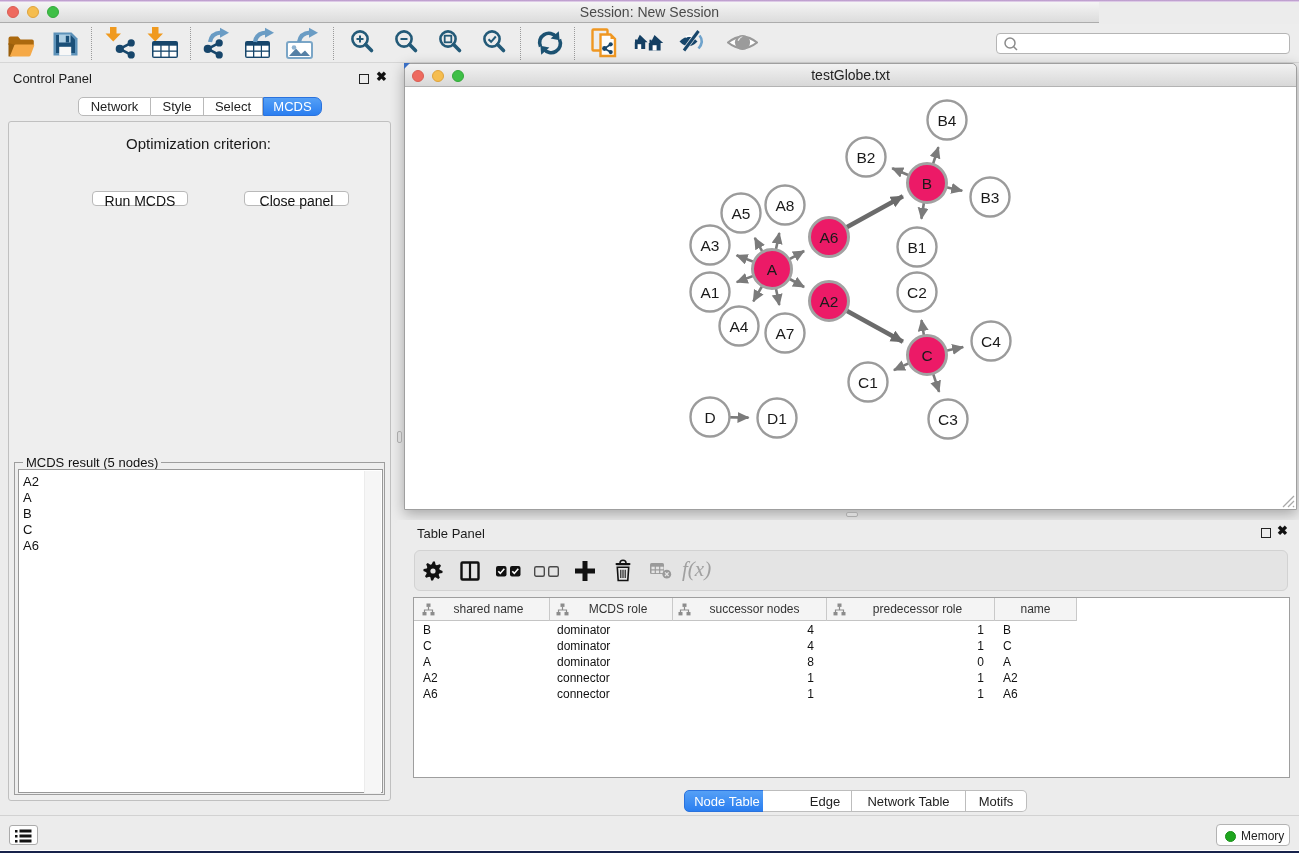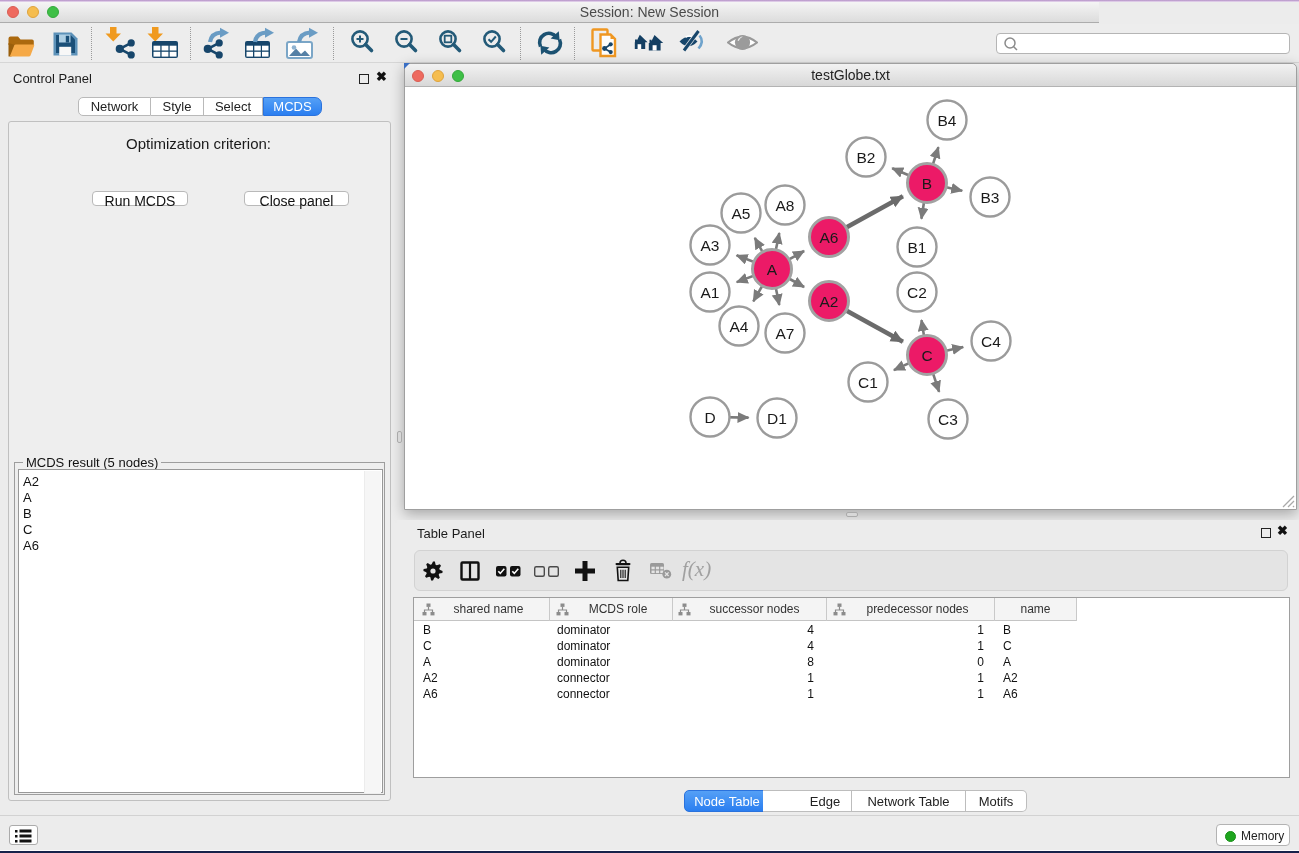--- a/index.html
+++ b/index.html
@@ -412,21 +412,21 @@
       </svg>
 <svg style="position:absolute;left:267px;top:9px" width="34" height="22">
         <text x="0" y="16" style="font:italic 21px &quot;Liberation Serif&quot;,serif;fill:#a0a0a0">f(x)</text>
       </svg>
     </div>
  <div id="tp-table">
    <div id="tp-header">
      <div class="hcell" style="left:0;width:136px"><span style="margin-left:14px">shared name</span></div>
      <div class="hcell" style="left:136px;width:123px"><span style="margin-left:14px">MCDS role</span></div>
      <div class="hcell" style="left:259px;width:154px"><span style="margin-left:10px">successor nodes</span></div>
-     <div class="hcell" style="left:413px;width:168px"><span style="margin-left:14px">predecessor nodes</span></div>
+     <div class="hcell" style="left:413px;width:168px"><span style="margin-left:14px">predecessor role</span></div>
      <div class="hcell" style="left:581px;width:82px;border-right:1px solid #c9c9c9">name</div>
      <svg style="position:absolute;left:8px;top:5px" width="13" height="13">
           <rect x="4.5" y="0.5" width="4" height="3.4" fill="#8c8c8c"></rect>
           <path d="M6.5 4 v3 M2.5 9.5 v-2.5 h8 v2.5" fill="none" stroke="#8c8c8c" stroke-width="1.2"></path>
           <rect x="0.5" y="9" width="4" height="3.4" fill="#8c8c8c"></rect>
           <rect x="8.5" y="9" width="4" height="3.4" fill="#8c8c8c"></rect>
         </svg>
         <svg style="position:absolute;left:142px;top:5px" width="13" height="13">
           <rect x="4.5" y="0.5" width="4" height="3.4" fill="#8c8c8c"></rect>
           <path d="M6.5 4 v3 M2.5 9.5 v-2.5 h8 v2.5" fill="none" stroke="#8c8c8c" stroke-width="1.2"></path>

